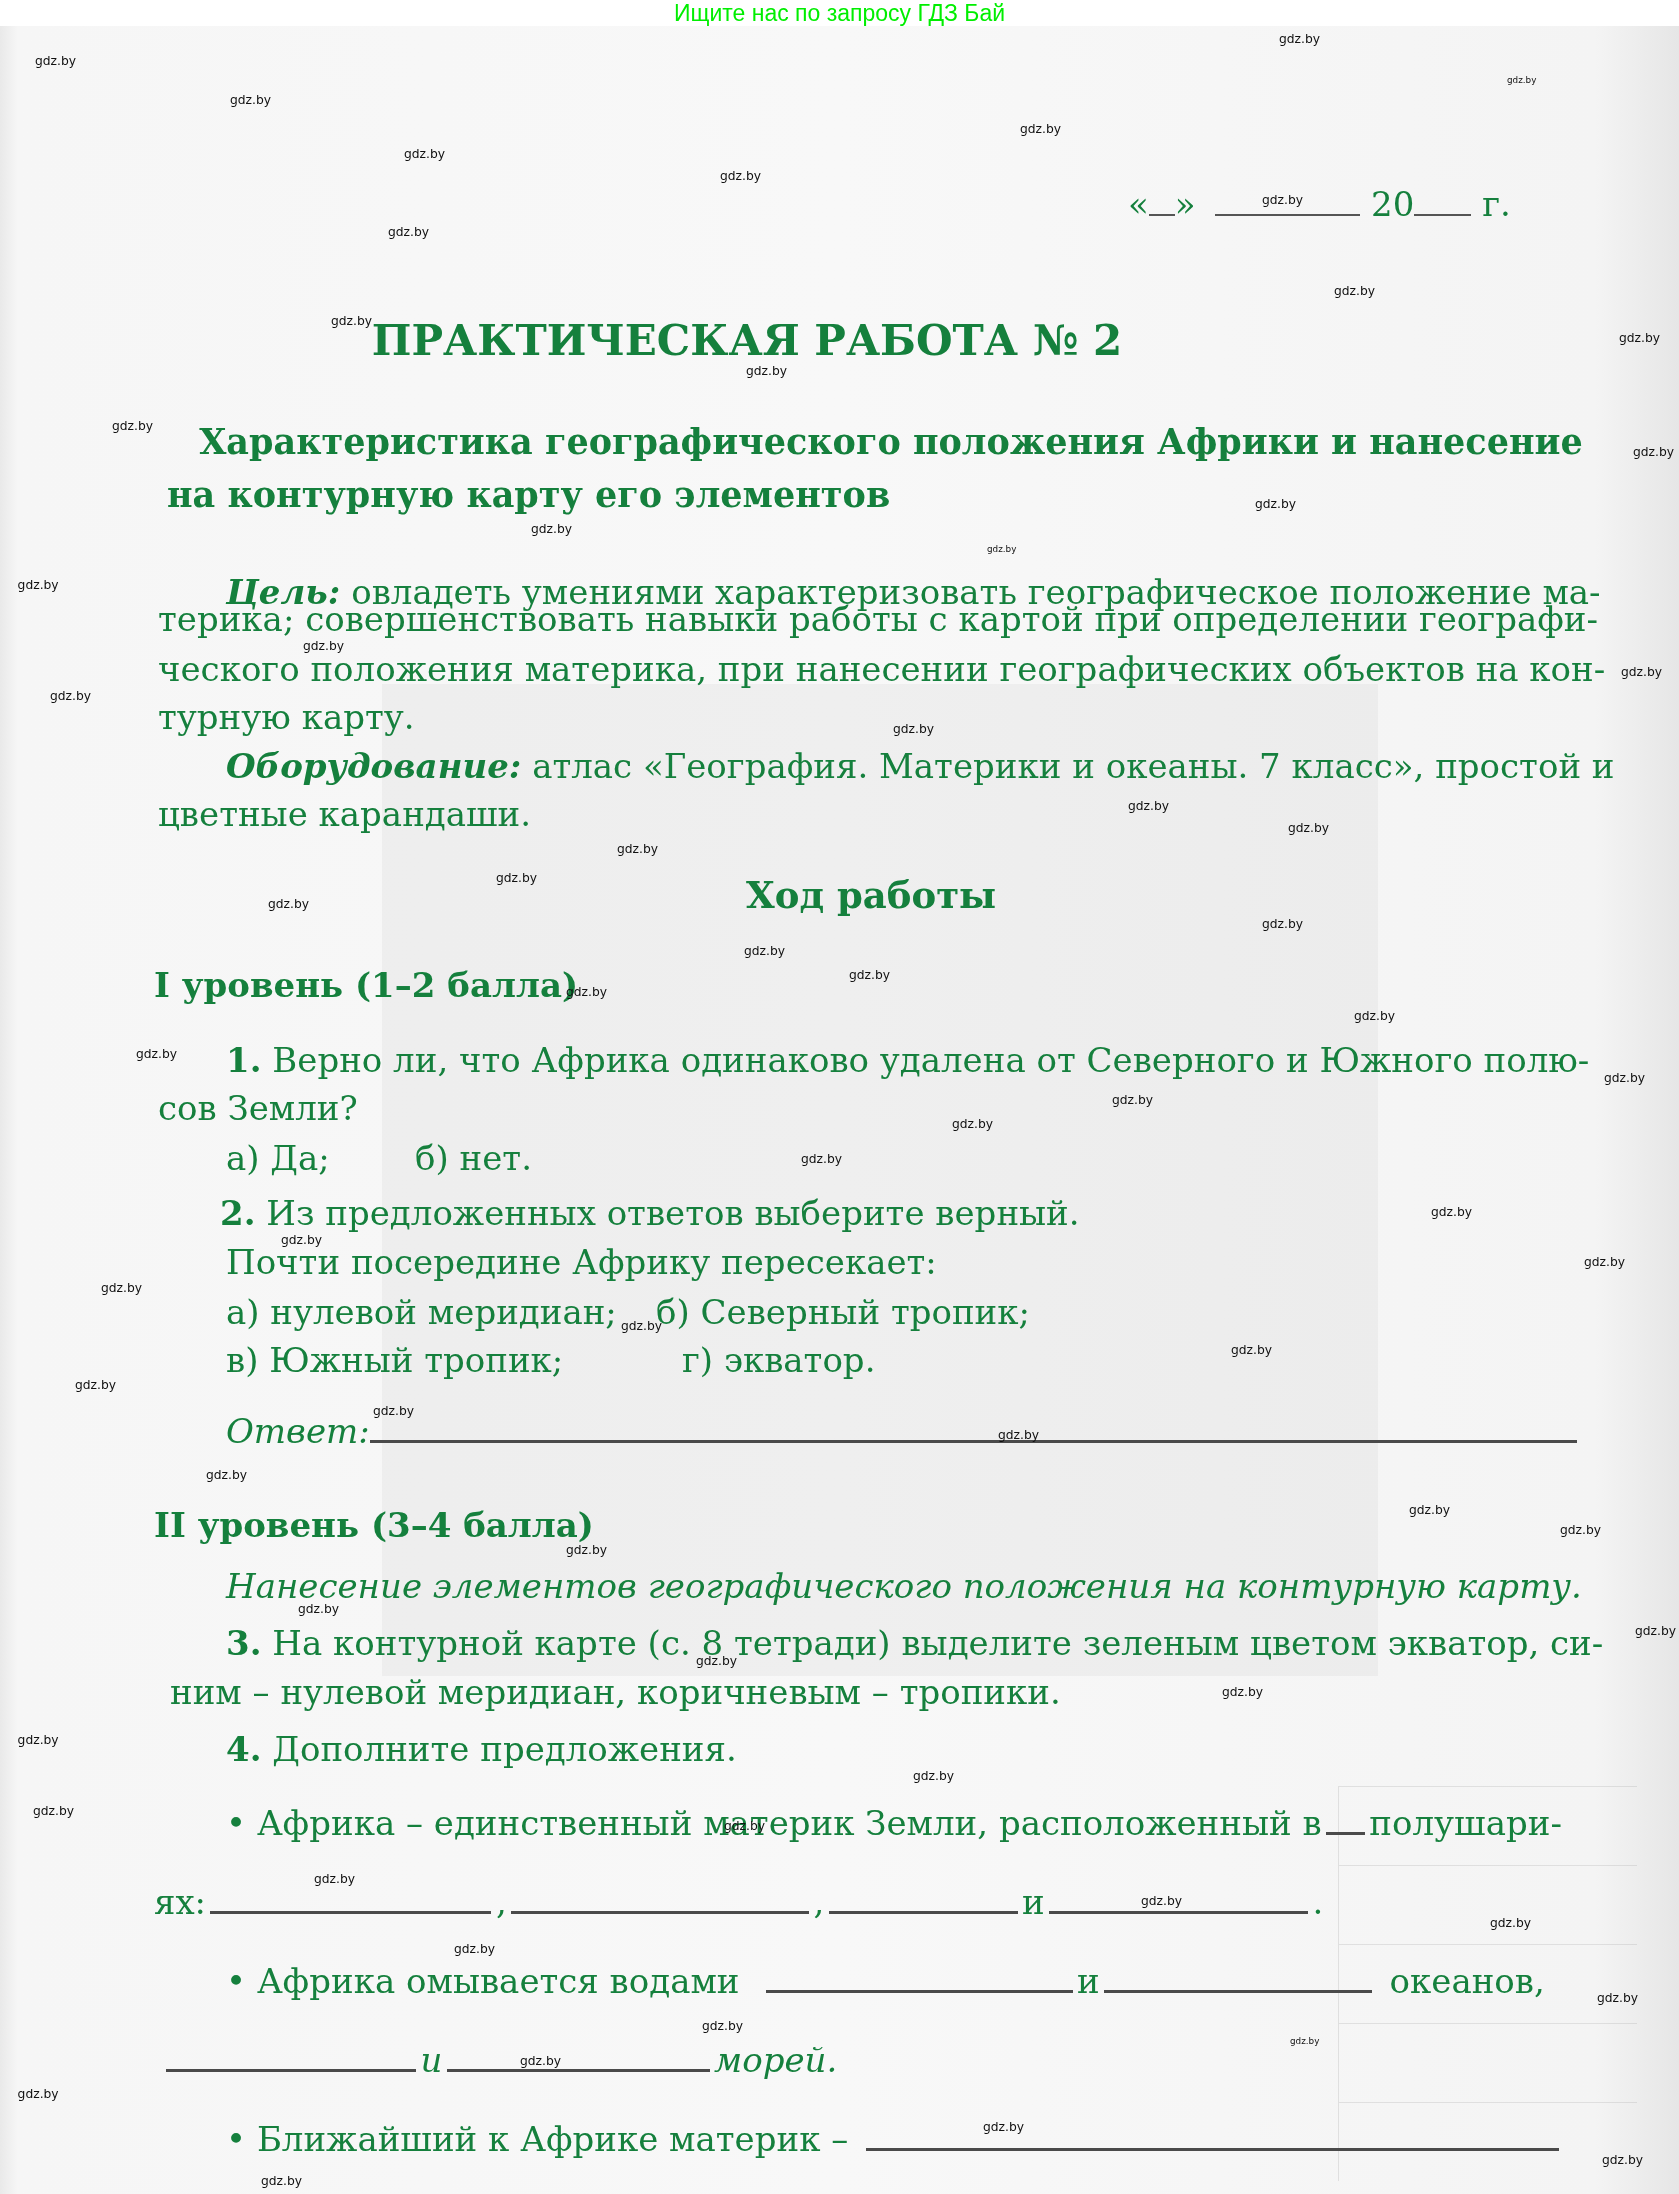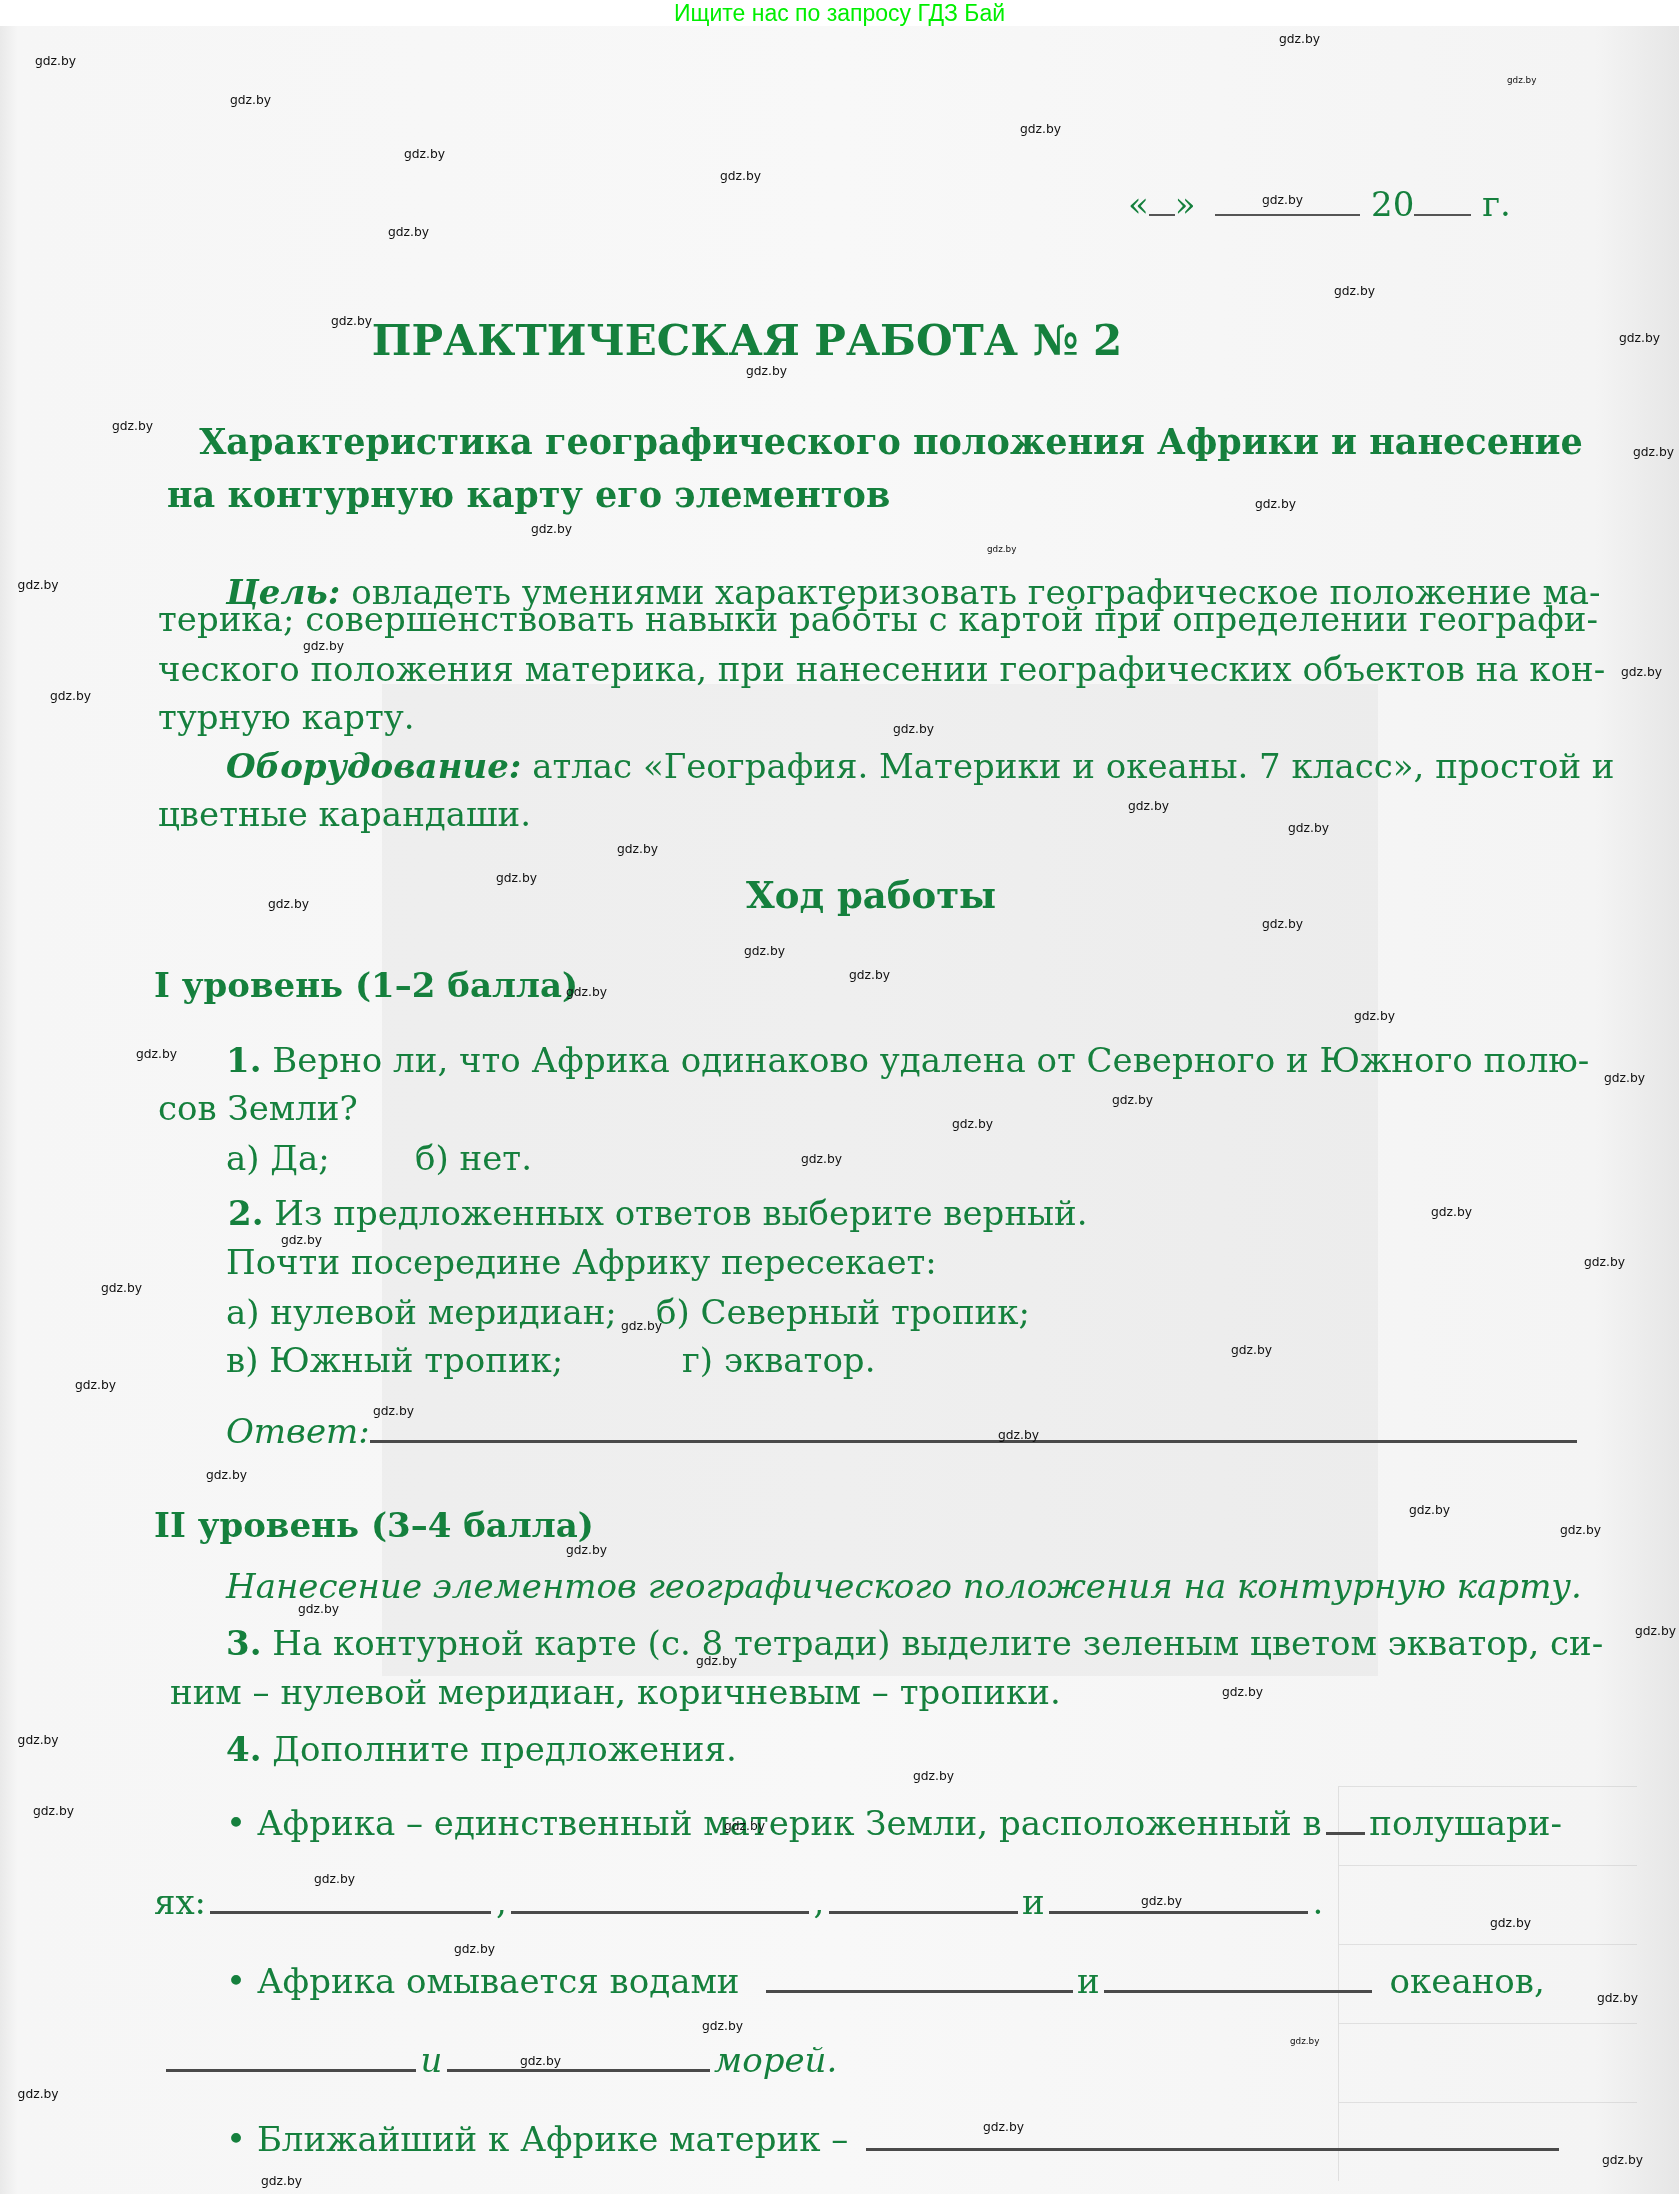--- a/index.html
+++ b/index.html
@@ -85,21 +85,21 @@
 <div class="text body bold" style="left:154px;top:961px;">I уровень (1–2 балла)</div>
 
 <div class="text body" style="left:226px;top:1036px;">
   <span class="bold">1.</span>
   <span>Верно ли, что Африка одинаково удалена от Северного и Южного полю-</span>
 </div>
 <div class="text body" style="left:158px;top:1084px;">сов Земли?</div>
 <div class="text body" style="left:226px;top:1134px;">а) Да;</div>
 <div class="text body" style="left:415px;top:1134px;">б) нет.</div>
 
-<div class="text body" style="left:228px;top:1189px;text-align:center;">
+<div class="text body" style="left:220px;top:1189px;text-align:center;">
   <span class="bold">2.</span>
   <span>Из предложенных ответов выберите верный.</span>
 </div>
 <div class="text body" style="left:226px;top:1238px;">Почти посередине Африку пересекает:</div>
 <div class="text body" style="left:226px;top:1288px;">а) нулевой меридиан;</div>
 <div class="text body" style="left:656px;top:1288px;">б) Северный тропик;</div>
 <div class="text body" style="left:226px;top:1336px;">в) Южный тропик;</div>
 <div class="text body" style="left:682px;top:1336px;">г) экватор.</div>
 
 <div class="text body" style="left:226px;top:1407px;">

